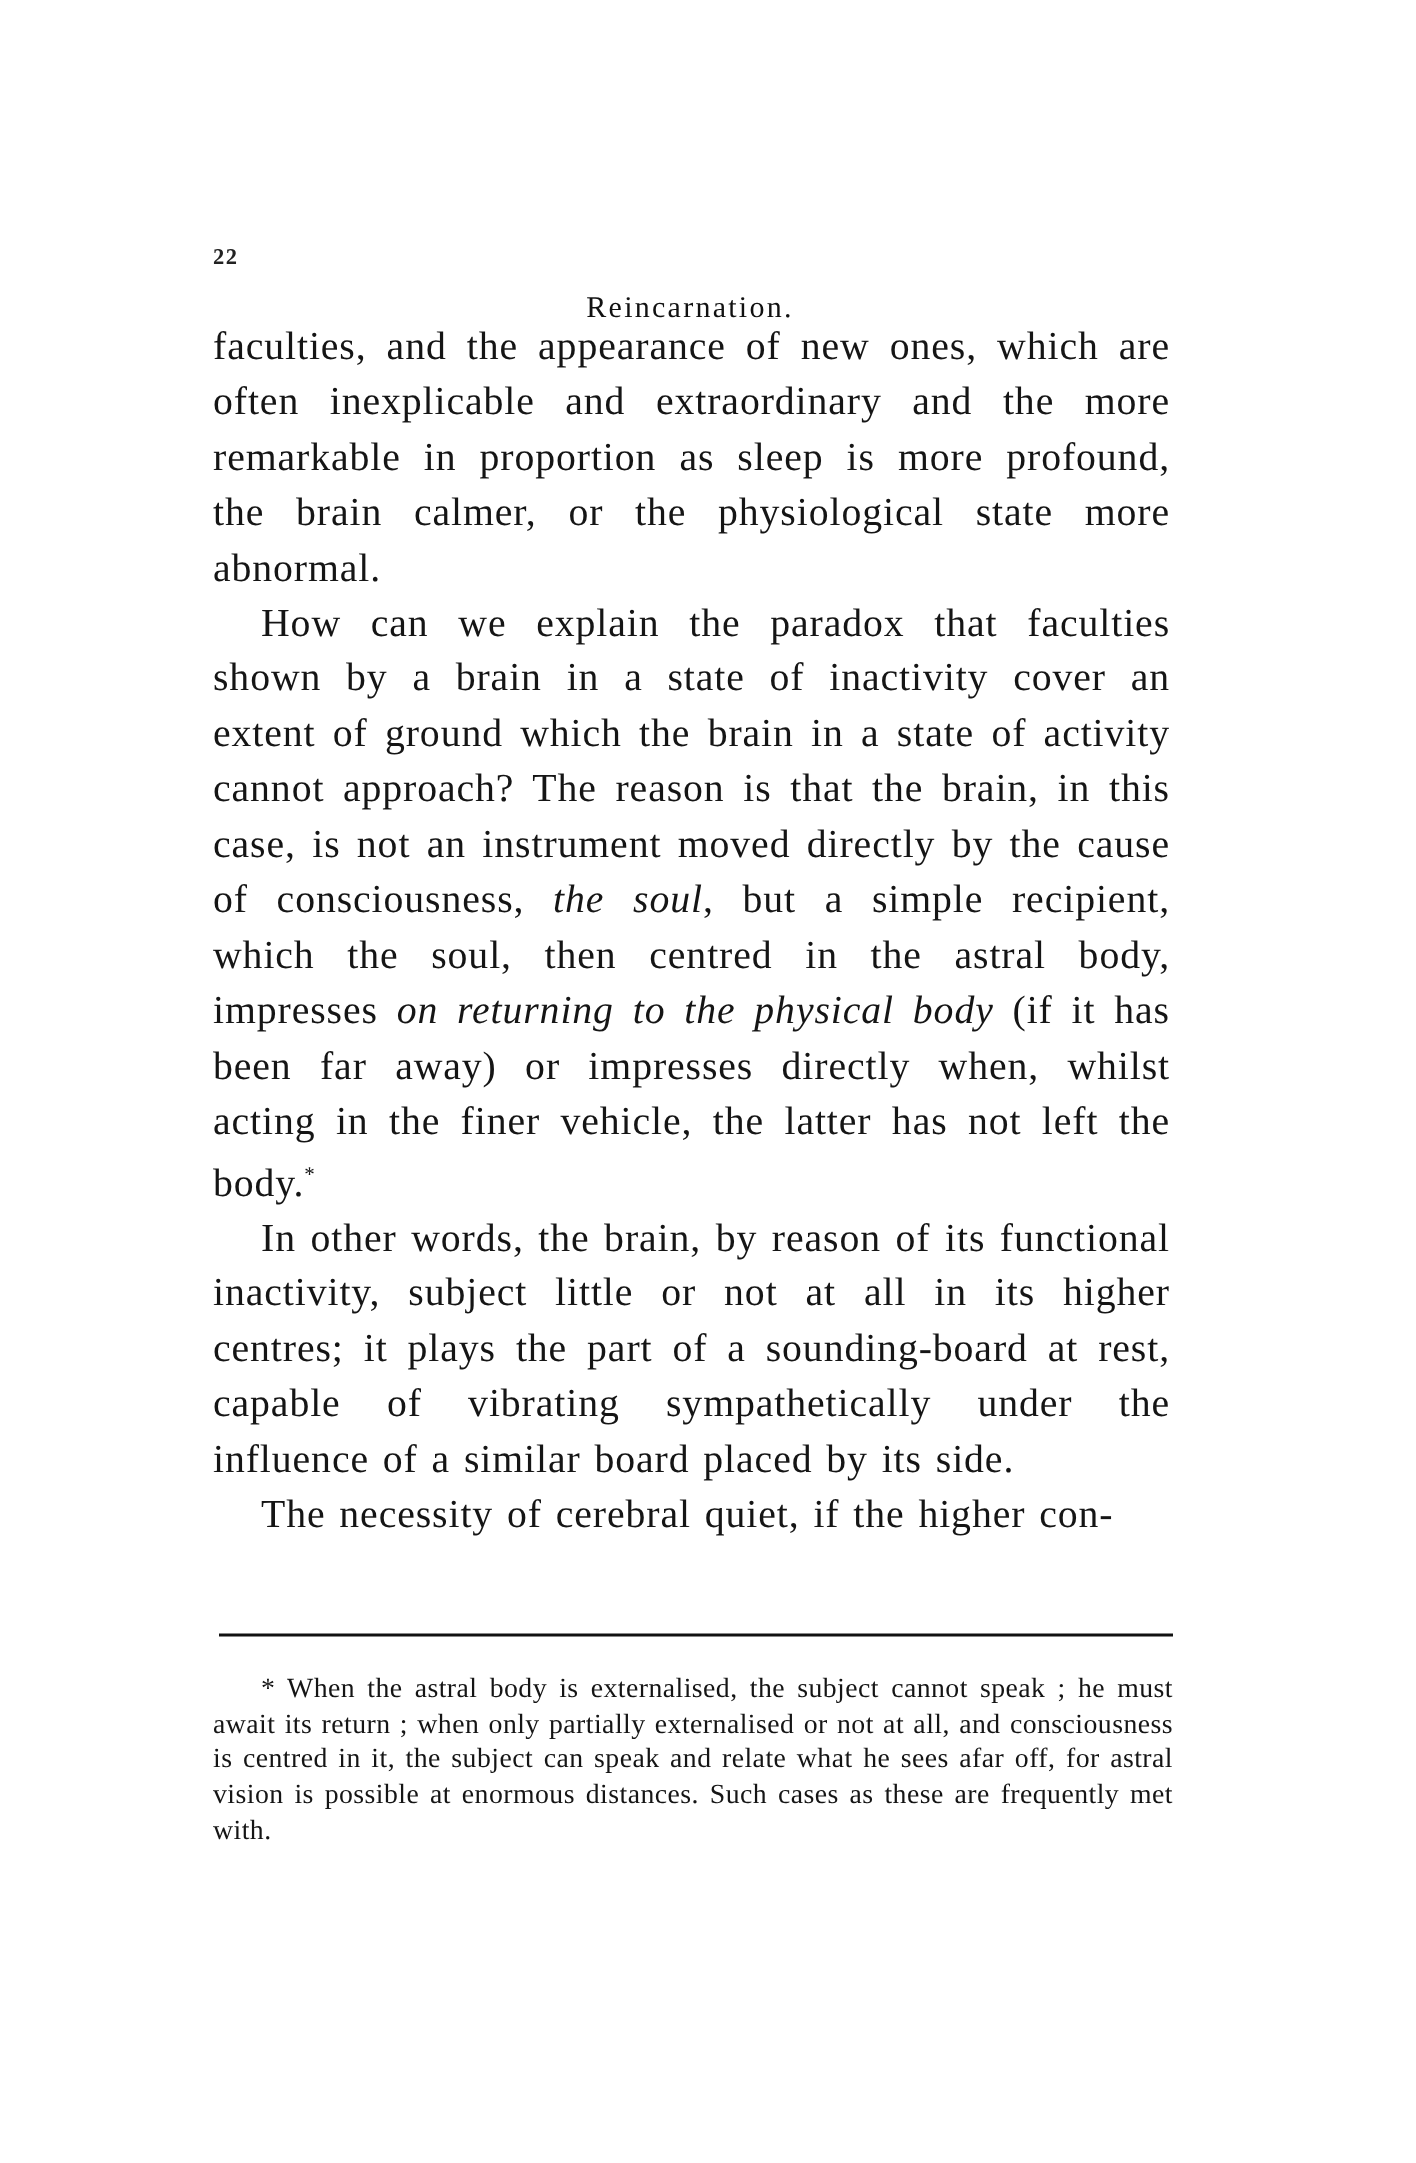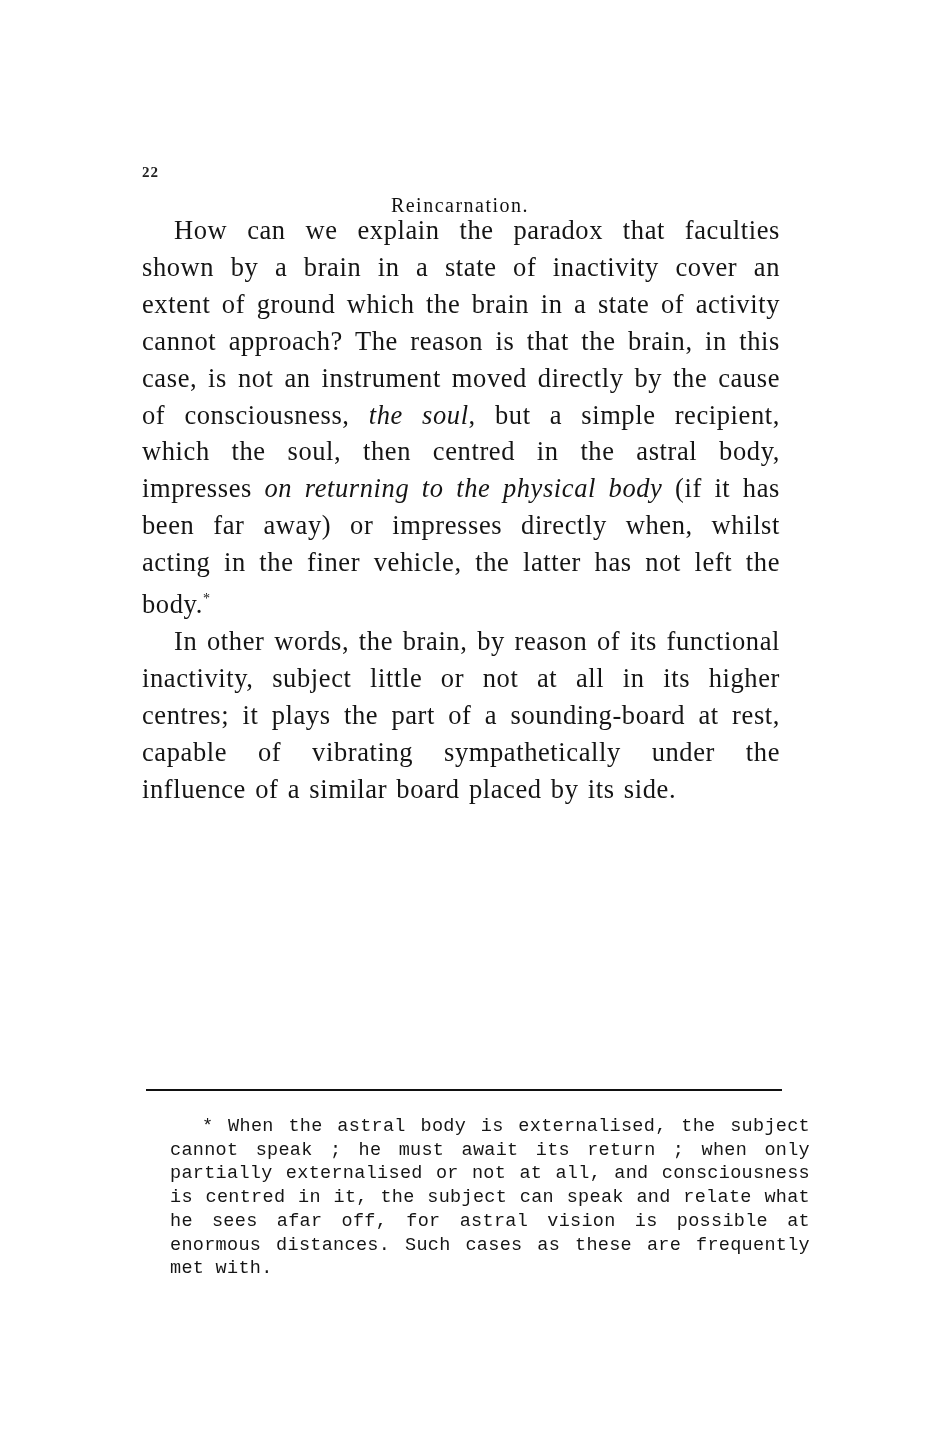--- a/index.html
+++ b/index.html
@@ -7,36 +7,38 @@
     .page { position: absolute; left: 0; top: 0; width: 944px; height: 1442px; }
     .running-head { position: absolute; top: 158px; left: 142px; width: 636px; height: 34px; font-family: "Liberation Serif", "DejaVu Serif", serif; }
     .page-number { position: absolute; left: 0; top: 6px; font-size: 15px; letter-spacing: 1px; color: #222; font-weight: bold; }
     .running-title { position: absolute; left: 0; right: 0; top: 0; text-align: center; font-size: 20px; letter-spacing: 1.5px; color: #111; margin-top: 36px; }
     .body-text { position: absolute; left: 142px; top: 212px; width: 638px; font-family: "Liberation Serif", "DejaVu Serif", serif; font-size: 26.5px; line-height: 36.9px; color: #151515; text-align: justify; letter-spacing: 0.6px; word-spacing: 2px; }
     .body-text p { margin: 0; text-indent: 0; }
     .body-text p.indent { text-indent: 32px; }
     .body-text em { }
     .sup { font-size: 14px; vertical-align: 10px; }
     .rule { position: absolute; left: 146px; top: 1089px; width: 636px; height: 2px; background: #111; }
-    .footnote { position: absolute; left: 142px; top: 1115px; width: 640px; font-family: Liberation Mono, monospace; font-size: 18.5px; line-height: 23.7px; color: #151515; text-align: justify; letter-spacing: 0.3px; margin-left: 28px; }
+    .footnote { position: absolute; left: 142px; top: 1115px; width: 640px; font-family: Liberation Serif, serif; font-size: 18.5px; line-height: 23.7px; color: #151515; text-align: justify; letter-spacing: 0.3px; }
     .footnote p { margin: 0; text-indent: 32px; }
   </style>
 </head>
 <body>
 
 <div class="page">
 
   <div class="running-head">
     <span class="page-number">22</span>
     <div class="running-title">Reincarnation.</div>
   </div>
 
   <div class="body-text">
+    <p>faculties, and the appearance of new ones, which are often inexplicable and extraordinary and the more remarkable in proportion as sleep is more profound, the brain calmer, or the physiological state more abnormal.</p>
     <p class="indent"><span>How can we explain the paradox that faculties shown by a brain in a state of inactivity cover an extent of ground which the brain in a state of activity cannot approach?  The reason is that the brain, in this case, is not an instrument moved directly by the cause of consciousness, </span><em>the soul</em><span>, but a simple recipient, which the soul, then centred in the astral body, impresses </span><em>on returning to the physical body</em><span> (if it has been far away) or impresses directly when, whilst acting in the finer vehicle, the latter has not left the body.</span><span class="sup">*</span></p>
     <p class="indent">In other words, the brain, by reason of its functional inactivity, subject little or not at all in its higher centres; it plays the part of a sounding-board at rest, capable of vibrating sympathetically under the influence of a similar board placed by its side.</p>
+    <p class="indent">The necessity of cerebral quiet, if the higher con-</p>
   </div>
 
   <div class="rule"></div>
 
   <div class="footnote">
     <p>* When the astral body is externalised, the subject cannot speak ; he must await its return ; when only partially externalised or not at all, and consciousness is centred in it, the subject can speak and relate what he sees afar off, for astral vision is possible at enormous distances.  Such cases as these are frequently met with.</p>
   </div>
 
 </div>
 

